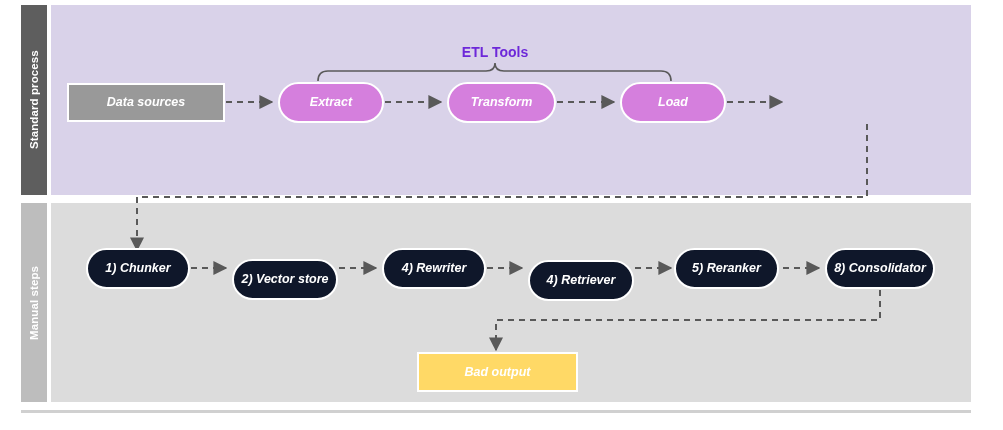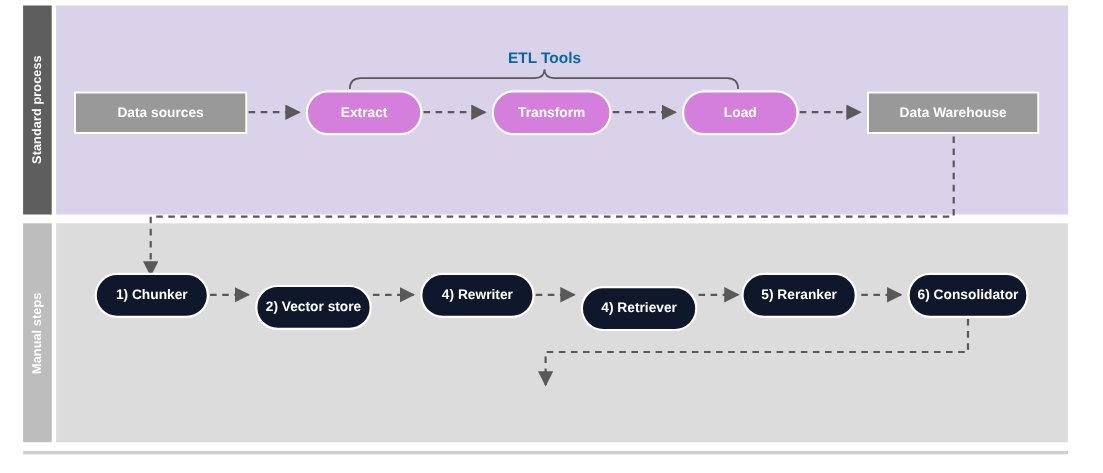--- a/index.html
+++ b/index.html
@@ -73,35 +73,36 @@
     display: flex;
     align-items: center;
     justify-content: center;
     text-align: center;
     color: #ffffff;
     font-weight: bold;
     font-size: 12.5px;
     line-height: 1.15;
     border: 2px solid #ffffff;
     padding: 0 6px;
+    font-style: italic;
   }
   .node.rect { border-radius: 0; }
   .node.pill { border-radius: 40px; }
   .node.gray   { background: #999999; }
   .node.purple { background: #d57fdd; }
   .node.gray2  { background: #0f172a; }
   .node.yellow { background: #ffd966; }
 
   
   #etl-label {
     position: absolute;
     left: 420px; top: 44px;
     width: 150px;
     text-align: center;
-    color: #0369a1;
+    color: #6d28d9;
     font-size: 14px;
     font-weight: bold;
   }
 
   
   #wires {
     position: absolute;
     left: 0; top: 0;
     width: 1003px; height: 430px;
     pointer-events: none;
@@ -154,28 +155,28 @@
   <div id="etl-label">ETL Tools</div>
 
   <div class="node rect gray" style="left:67px;  top:83px;  width:158px; height:39px;">Data sources</div>
 
   <div class="node pill purple" style="left:278px; top:82px; width:106px; height:41px;">Extract</div>
 
   <div class="node pill purple" style="left:620px; top:82px; width:106px; height:41px;">Load</div>
 
   <div class="node pill purple" style="left:447px; top:82px; width:109px; height:41px;">Transform</div>
 
-  <div class="node rect gray" style="left:788px; top:83px; width:157px; height:39px;">Data Warehouse</div>
 
   <div class="node pill gray2" style="left:86px;  top:248px; width:104px; height:41px;">1) Chunker</div>
 
   <div class="node pill gray2" style="left:232px; top:248px; width:106px; height:41px;margin-top:11px;">2) Vector store</div>
 
   <div class="node pill gray2" style="left:382px; top:248px; width:104px; height:41px;">4) Rewriter</div>
 
   <div class="node pill gray2" style="left:528px; top:260px; width:106px; height:41px;">4) Retriever</div>
 
   <div class="node pill gray2" style="left:674px; top:248px; width:105px; height:41px;">5) Reranker</div>
 
-  <div class="node pill gray2" style="left:825px; top:248px; width:110px; height:41px;">6) Consolidator</div>
+  <div class="node pill gray2" style="left:825px; top:248px; width:110px; height:41px;">8) Consolidator</div>
 
+  <div class="node rect yellow" style="left:417px; top:352px; width:161px; height:40px;">Bad output</div>
 
 </div>
 
 </body></html>

